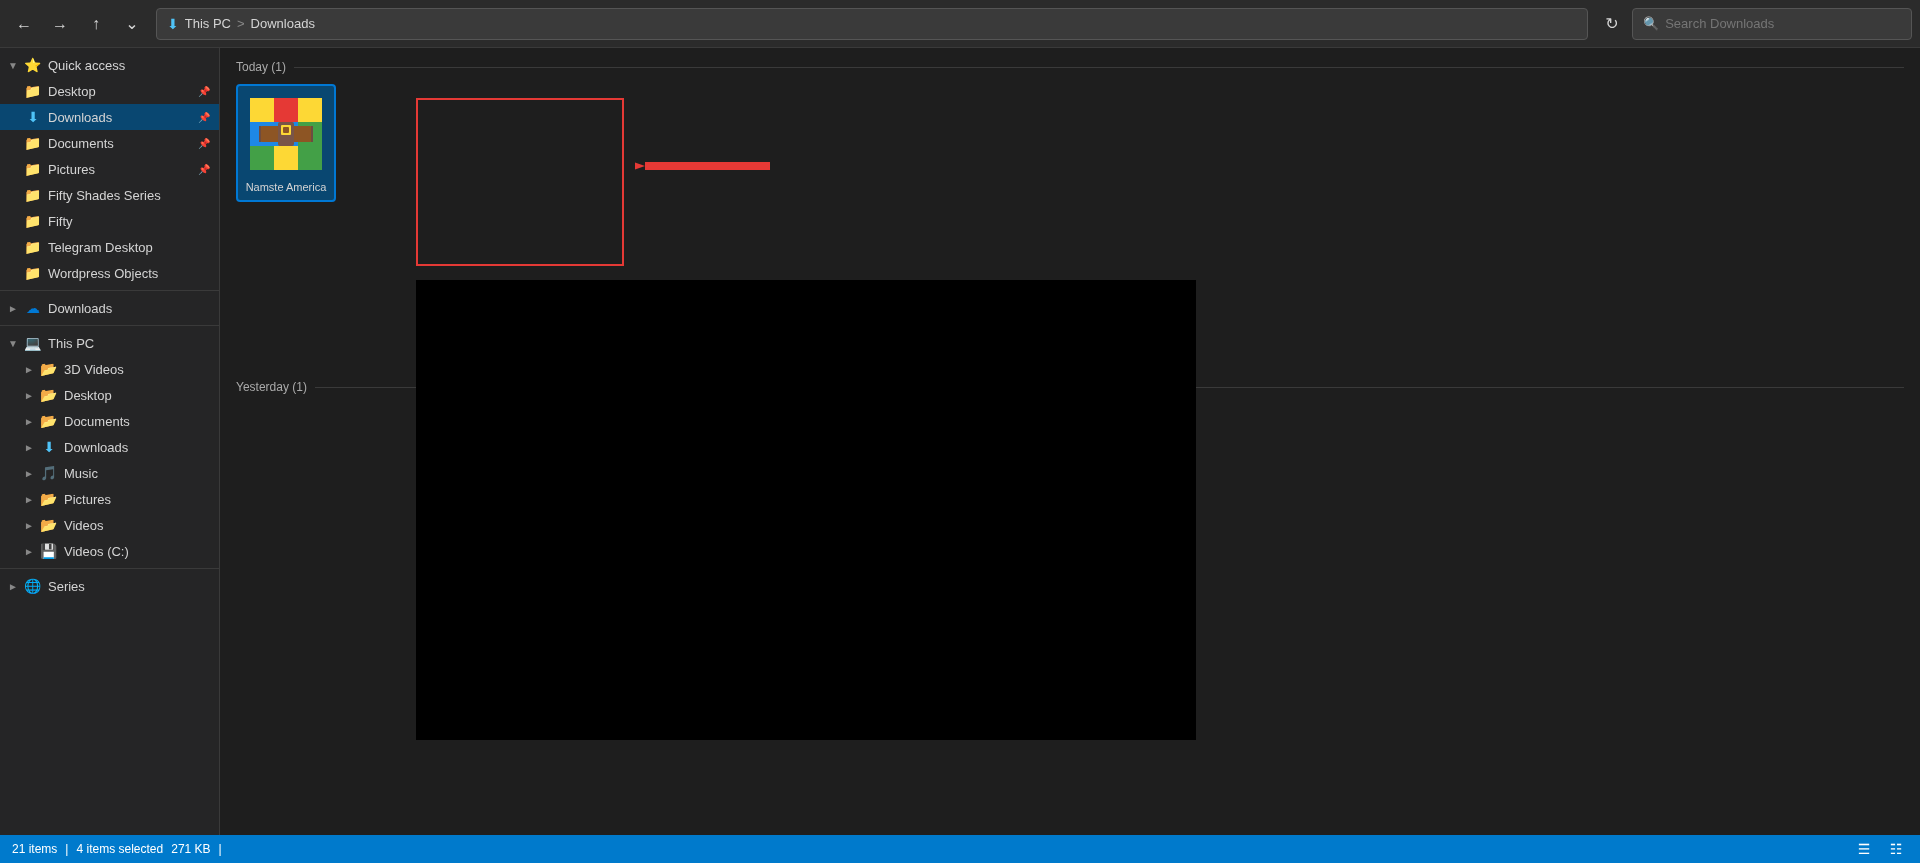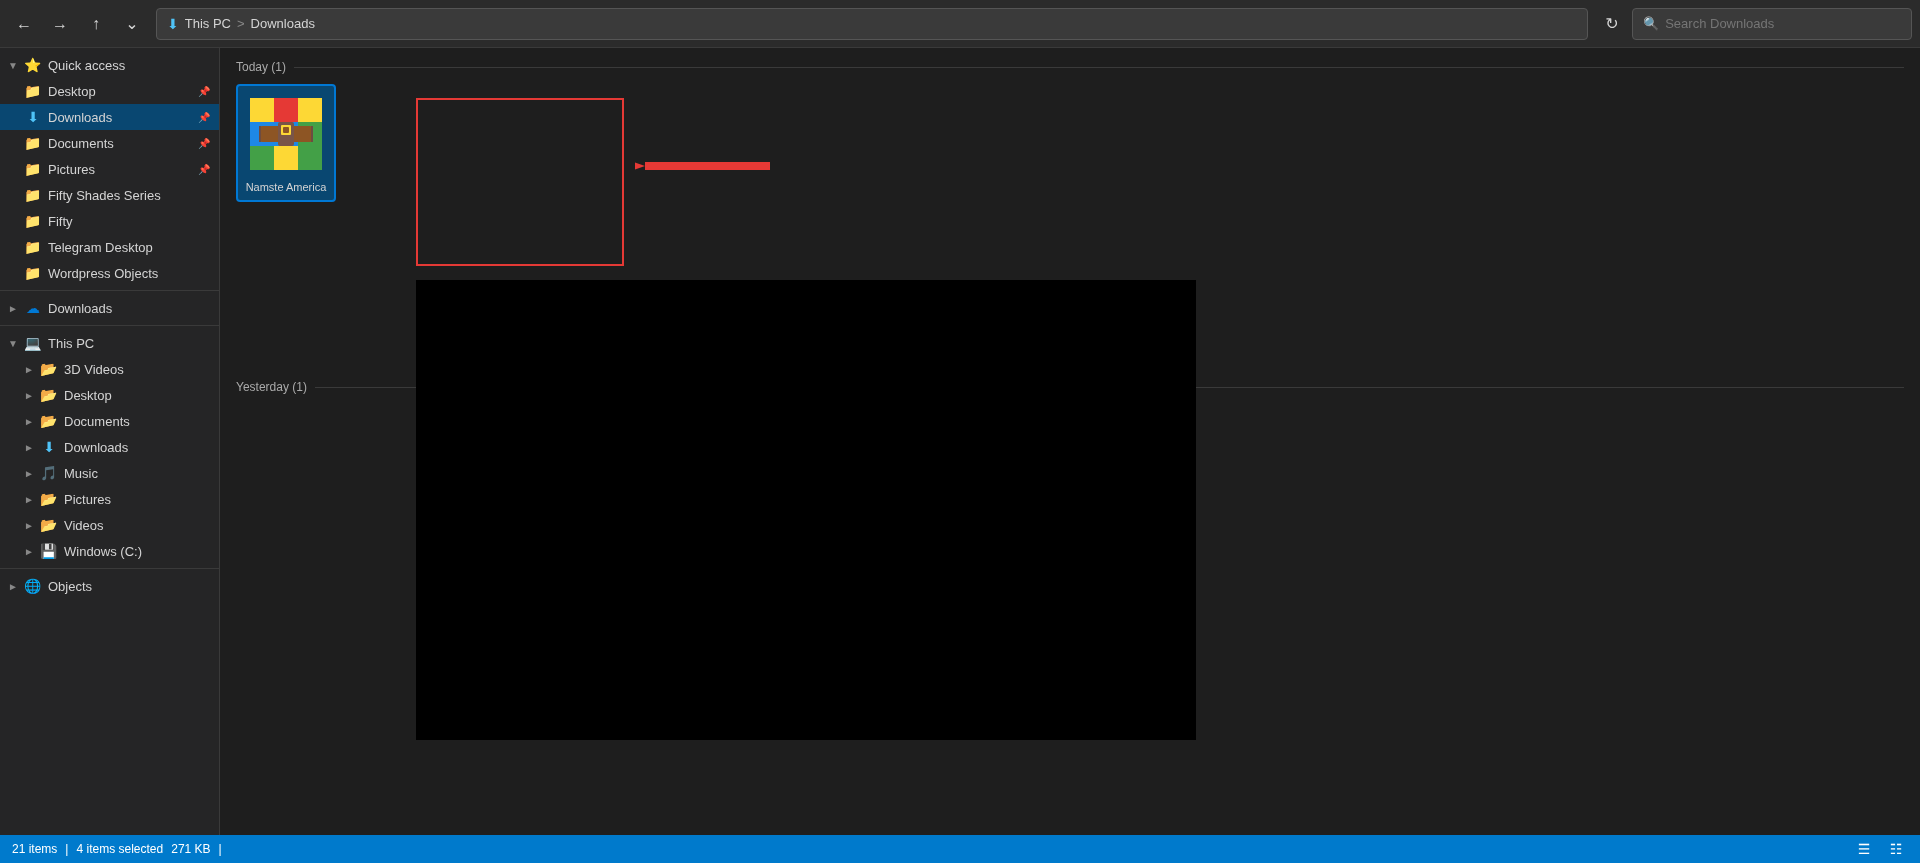--- a/index.html
+++ b/index.html
@@ -426,29 +426,29 @@
       <span>Pictures</span>
     </div>
     <div class="sidebar-item">
       <span class="chevron">►</span>
       <span class="folder-icon blue">📂</span>
       <span>Videos</span>
     </div>
     <div class="sidebar-item">
       <span class="chevron">►</span>
       <span class="folder-icon" style="color:#4fc3f7;">💾</span>
-      <span>Windows (C:)</span>
+      <span>Videos (C:)</span>
     </div>
 
     <div class="sidebar-divider"></div>
 
     <div class="sidebar-section-header">
       <span class="chevron">►</span>
       <span class="section-icon" style="color:#4fc3f7;">🌐</span>
-      <span>Objects</span>
+      <span>Series</span>
     </div>
 
   </div>
 
   <div class="content-area">
 
     <div class="red-box"></div>
 
     <div class="arrow-container">
       <svg class="arrow-svg" viewBox="0 0 140 60" xmlns="http://www.w3.org/2000/svg">

